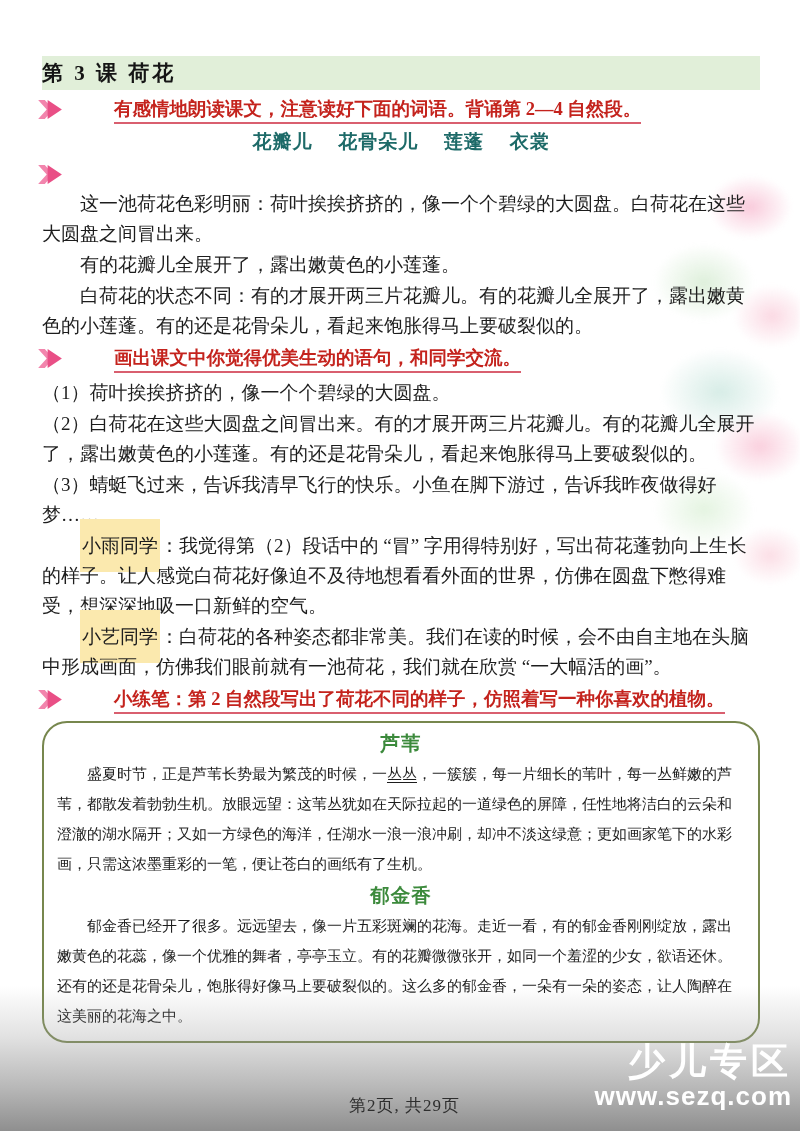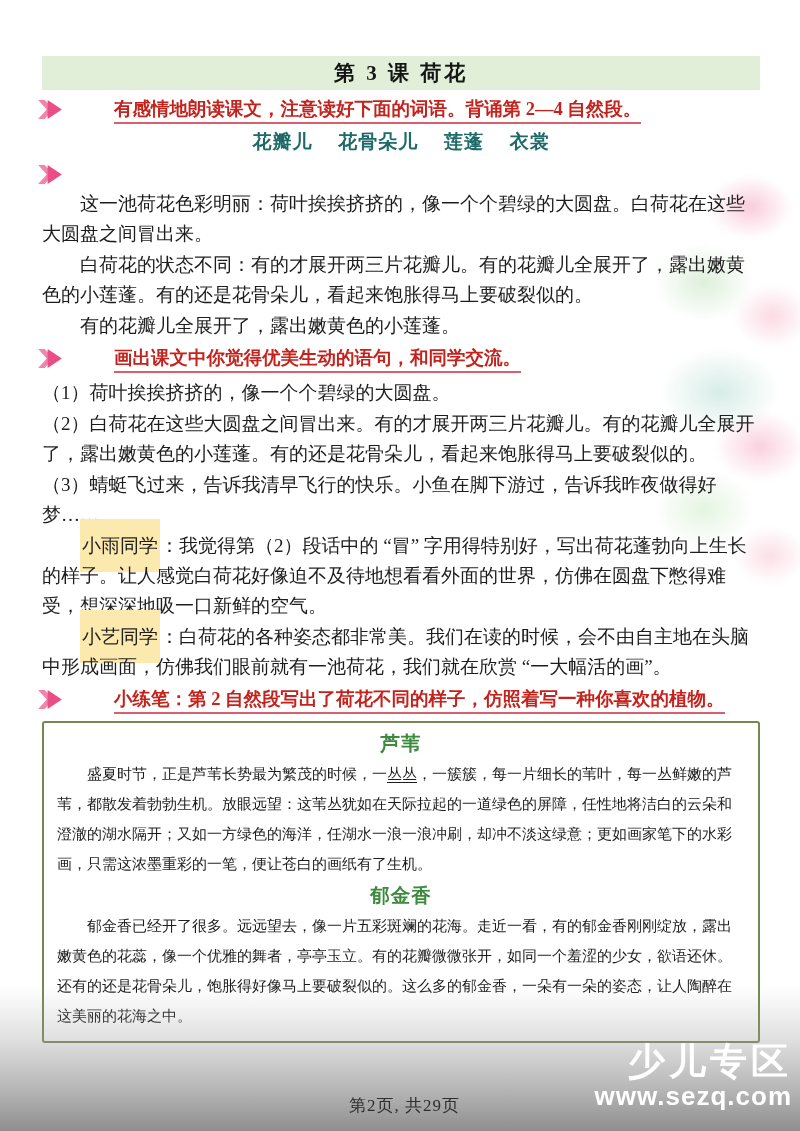--- a/index.html
+++ b/index.html
@@ -23,21 +23,21 @@
       radial-gradient(85px 62px at 60% 54%, rgba(188,224,214,.60), rgba(188,224,214,0) 70%),
       radial-gradient(65px 50px at 80% 67%, rgba(246,170,195,.55), rgba(246,170,195,0) 70%),
       radial-gradient(72px 55px at 52% 82%, rgba(214,238,209,.65), rgba(214,238,209,0) 70%),
       radial-gradient(52px 42px at 85% 93%, rgba(248,190,205,.50), rgba(248,190,205,0) 70%);
     filter: blur(2px);
   }
 
   .title-banner {
     background: #e1efd9;
     height: 34px; line-height: 34px;
-    text-align: center;
+    text-align: left;
     font-size: 21px; font-weight: bold; letter-spacing: 3px;
     color: #151515;
     margin-bottom: 7px;
   }
 
   .prompt { display: flex; align-items: flex-start; margin: 5px 0 5px -4px; gap: 48px; }
   .prompt .arrow { flex: 0 0 auto; width: 25px; height: 19px; margin: 3px 3px 0 0; }
   .prompt .ptext {
     color: #c4231d; font-weight: bold; font-size: 18.5px; line-height: 24px;
     border-bottom: 2.5px solid #d95f6f; padding-bottom: 1px;
@@ -51,21 +51,21 @@
 
   .para { font-size: 19px; line-height: 30px; text-indent: 2em; margin: 1px 0; }
   .item { font-size: 19px; line-height: 30px; text-indent: 0; margin: 1px 0; }
 
   .student { font-size: 19px; line-height: 30px; text-indent: 2em; margin: 1px 0; }
   .hl { background: #fbe9ae; padding: 16px 2px; }
 
   .green-box {
     margin-top: 7px;
     border: 2.5px solid #77874e;
-    border-radius: 3px;
+    border-radius: 25px;
     padding: 4px 13px 10px 13px;
     background: rgba(255,255,255,.55);
   }
   .box-title {
     text-align: center; color: #3c8a3c; font-weight: bold; font-size: 19.5px;
     margin: 3px 0 2px 0; letter-spacing: 1px;
   }
   .box-para { font-size: 15px; line-height: 30px; text-indent: 2em; }
   .u-mark { text-decoration: underline; text-underline-offset: 3px; }
 
@@ -114,22 +114,22 @@
   <div class="vocab">花瓣儿　 花骨朵儿　 莲蓬　 衣裳</div>
 
   <div class="prompt">
     <svg class="arrow" viewBox="0 0 26 20">
       <polygon points="0,0 7,0 16,10 7,20 0,20 9,10" fill="#f285ad"></polygon>
       <polygon points="10,0 25,10 10,20" fill="#e94f86"></polygon>
     </svg>
   </div>
 
   <p class="para">这一池荷花色彩明丽：荷叶挨挨挤挤的，像一个个碧绿的大圆盘。白荷花在这些大圆盘之间冒出来。</p>
+  <p class="para">有的花瓣儿全展开了，露出嫩黄色的小莲蓬。</p>
   <p class="para">白荷花的状态不同：有的才展开两三片花瓣儿。有的花瓣儿全展开了，露出嫩黄色的小莲蓬。有的还是花骨朵儿，看起来饱胀得马上要破裂似的。</p>
-  <p class="para">有的花瓣儿全展开了，露出嫩黄色的小莲蓬。</p>
 
   <div class="prompt">
     <svg class="arrow" viewBox="0 0 26 20">
       <polygon points="0,0 7,0 16,10 7,20 0,20 9,10" fill="#f285ad"></polygon>
       <polygon points="10,0 25,10 10,20" fill="#e94f86"></polygon>
     </svg>
     <span class="ptext">画出课文中你觉得优美生动的语句，和同学交流。</span>
   </div>
 
   <p class="item">（1）荷叶挨挨挤挤的，像一个个碧绿的大圆盘。</p>

